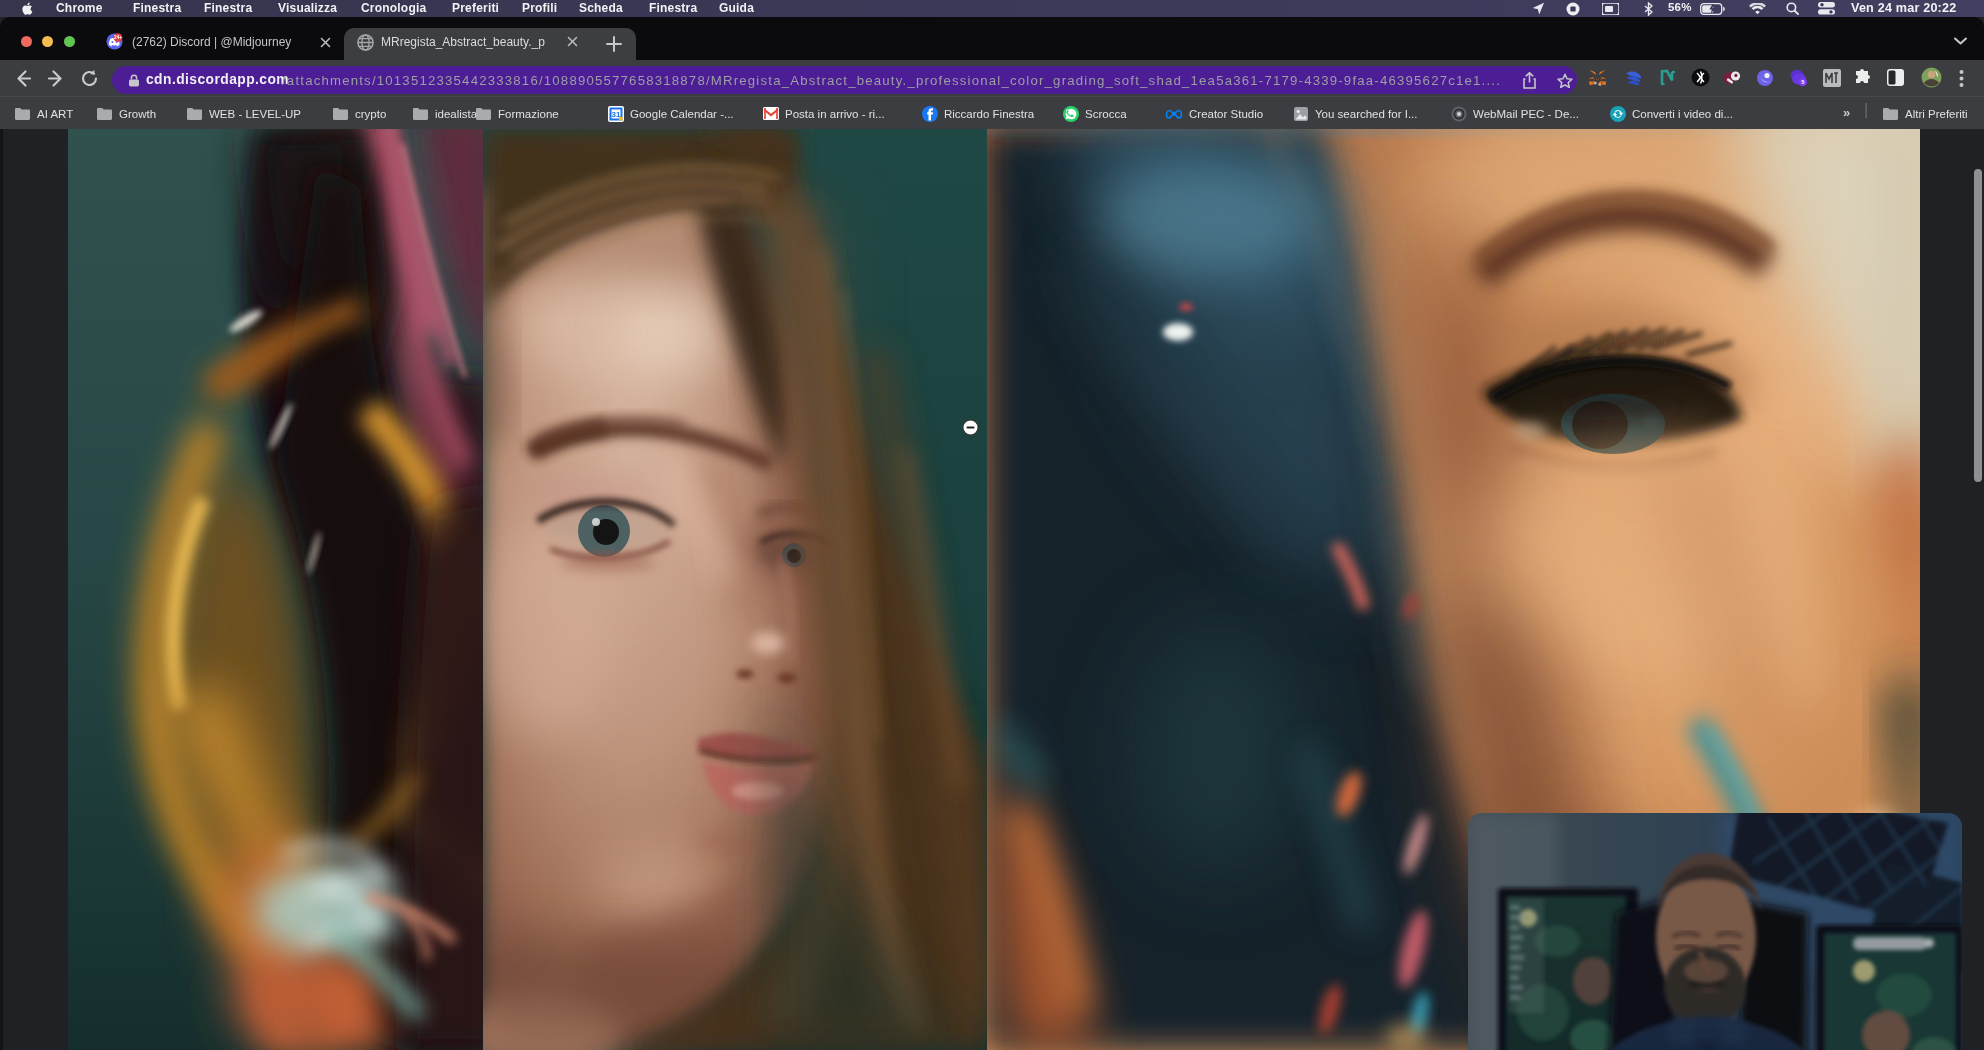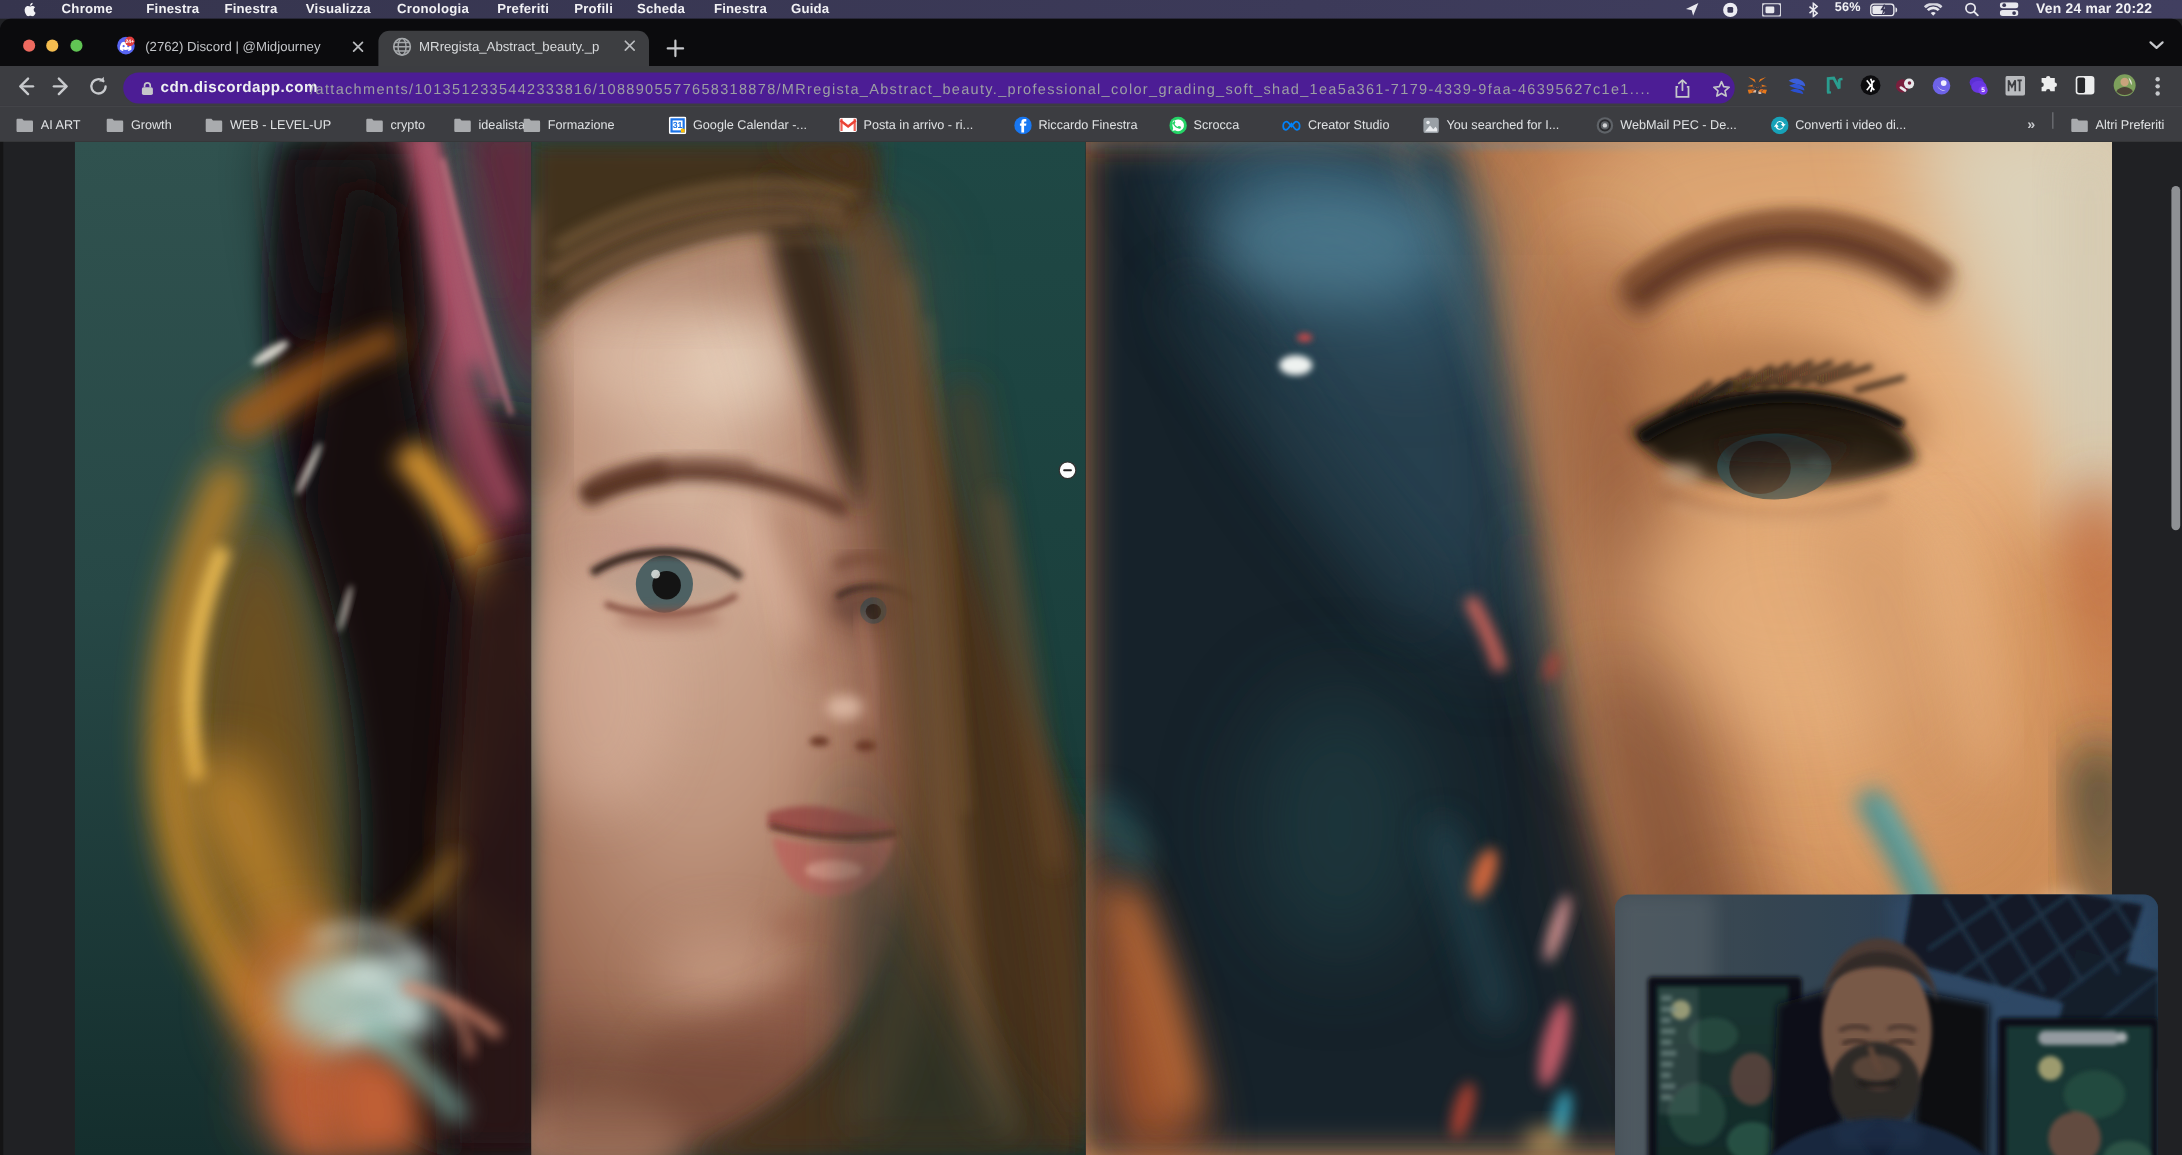--- a/index.html
+++ b/index.html
@@ -2,21 +2,21 @@
 <html><head>
 <meta charset="utf-8">
 <style>
   * { margin:0; padding:0; box-sizing:border-box; }
   html,body { width:1984px; height:1050px; overflow:hidden; background:#202124; font-family:"Liberation Sans", sans-serif; }
   #menubar { position:absolute; left:0; top:0; width:1984px; height:17px; background:linear-gradient(90deg,#36354e,#3c3a59 60%,#413f60); color:#f2f2f5; font-size:12px; }
   .mi { position:absolute; top:1px; white-space:nowrap; font-weight:600; letter-spacing:.2px; }
   #tabbar { position:absolute; left:0; top:17px; width:1984px; height:43px; background:#0b0b0d; border-radius:10px 10px 0 0; }
   .tl { position:absolute; top:19px; width:11px; height:11px; border-radius:50%; }
   .tabtxt { font-size:12px; color:#c3c5c8; }
-  #activetab { position:absolute; left:344px; top:11px; width:246px; height:32px; background:#3d3e41; border-radius:10px 10px 0 0; }
+  #activetab { position:absolute; left:344px; top:11px; width:292px; height:32px; background:#3d3e41; border-radius:10px 10px 0 0; }
   #toolbar { position:absolute; left:0; top:60px; width:1984px; height:36px; background:#3c3d41; }
   #urlpill { position:absolute; left:112px; top:6px; width:1465px; height:28px; border-radius:14px; background:#4c1d95; }
   #bookbar { position:absolute; left:0; top:96px; width:1984px; height:33px; background:#3c3d41; border-top:1px solid #47484c; }
   .bk { position:absolute; top:0; height:33px; display:flex; align-items:center; gap:6px; color:#dfe1e3; font-size:11.5px; white-space:nowrap; }
   #content { position:absolute; left:0; top:129px; width:1984px; height:921px; background:#202124; }
   #leftedge { position:absolute; left:0; top:129px; width:3px; height:921px; background:#141415; }
   #art { position:absolute; left:68px; top:0; }
   #scrollthumb { position:absolute; left:1974px; top:169px; width:8px; height:313px; background:#8e9094; border-radius:4px; }
   #cam { position:absolute; left:1468px; top:783px; width:494px; height:267px; border-radius:14px; overflow:hidden;margin-top:30px; }
   #cursor { position:absolute; left:962px; top:419px; width:17px; height:17px; }

